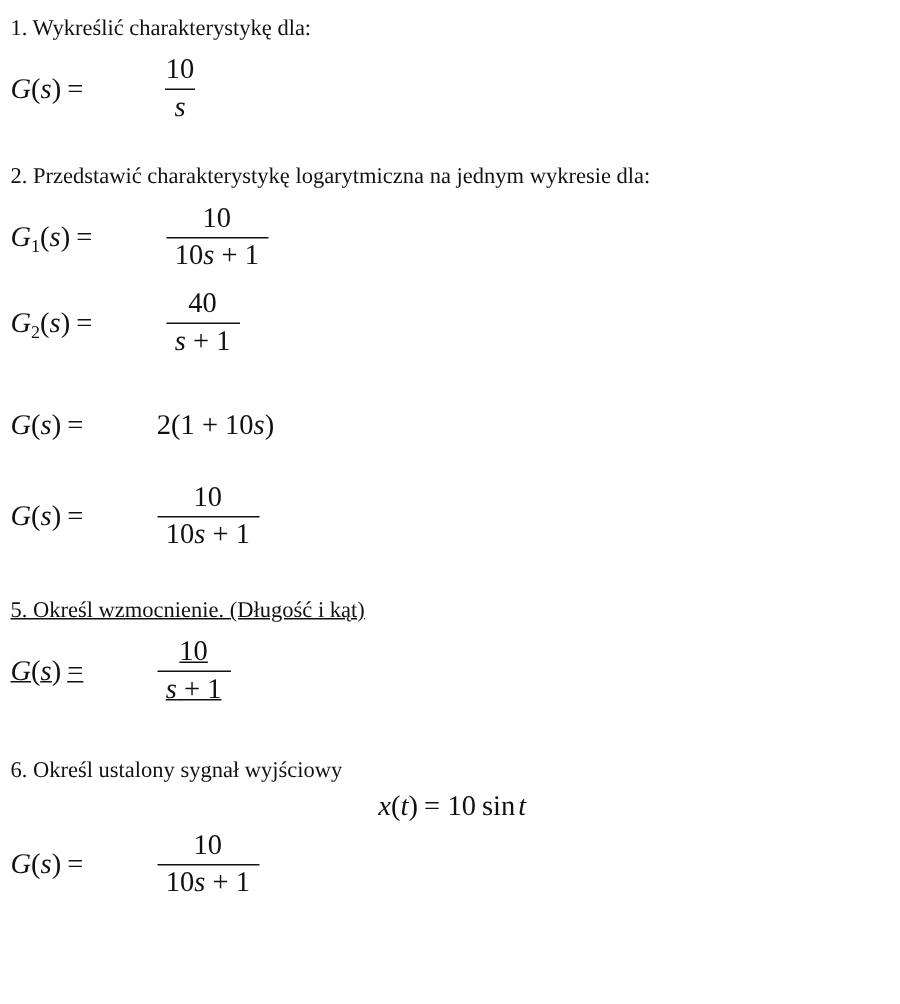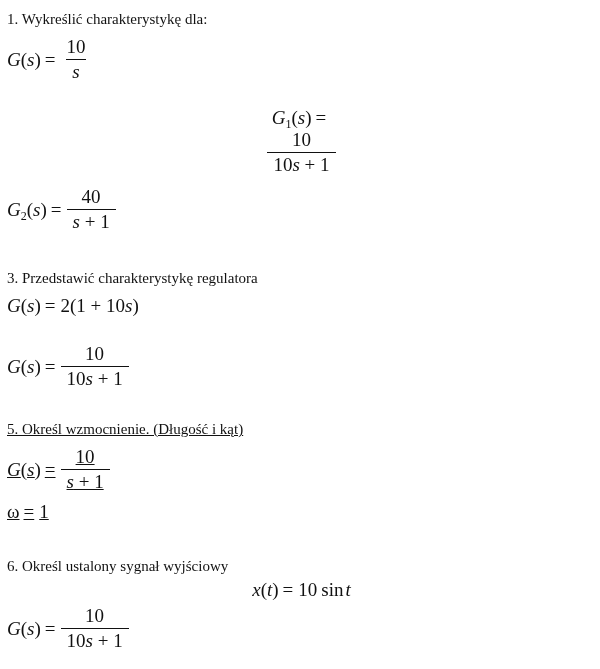--- a/index.html
+++ b/index.html
@@ -22,20 +22,21 @@
     font-size: 15px;
     line-height: 22px;
     white-space: nowrap;
   }
   .formula {
     display: flex;
     align-items: center;
     font-size: 19px;
     line-height: 22px;
     margin-top: 6px;
+    gap: 44px;
   }
   .lhs { white-space: pre; }
   .it { font-style: italic; }
   .up { font-style: normal; }
   .sub {
     font-size: 12px;
     font-style: normal;
     vertical-align: -4px;
     line-height: 0;
   }
@@ -49,21 +50,21 @@
   }
   .num { padding: 0 6px 1px 6px; }
   .den { border-top: 1.5px solid #111111; padding: 1px 6px 0 6px; white-space: pre; }
   
   .mb1 { margin-bottom: 24px; }
   .mb2 { margin-bottom: 34px; }
   .mb3 { margin-bottom: 26px; }
   .mb4 { margin-bottom: 28px; }
   .mb5 { margin-bottom: 32px; text-decoration: underline; }
   .mb6 { margin-bottom: 0; }
-  .gap-between { margin-bottom: 10px; flex-direction: column; }
+  .gap-between { margin-bottom: 10px; }
   .plainline { margin-top: 8px; }
   .tightline { margin-top: 2px; justify-content: center; }
   .fracline2 { margin-top: 4px; }
   .fn-sp { padding: 0 2px 0 4px; }
 </style>
 </head>
 <body>
 
 <div class="doc">
 
@@ -72,38 +73,38 @@
     <div class="formula">
       <span class="lhs"><span class="it">G</span><span class="up">(</span><span class="it">s</span><span class="up">)</span><span class="eq up">=</span></span>
       <span class="frac">
         <span class="num up">10</span>
         <span class="den"><span class="up"></span><span class="it">s</span><span class="up"></span></span>
       </span>
     </div>
   </div>
 
   <div class="problem mb2">
+    <div class="heading">2. Przedstawić charakterystykę logarytmiczna na jednym wykresie dla:</div>
     <div class="formula gap-between">
       <span class="lhs"><span class="it">G</span><sub class="sub">1</sub><span class="up">(</span><span class="it">s</span><span class="up">)</span><span class="eq up">=</span></span>
       <span class="frac">
         <span class="num up">10</span>
         <span class="den"><span class="up">10</span><span class="it">s</span><span class="up"> + 1</span></span>
       </span>
     </div>
     <div class="formula">
       <span class="lhs"><span class="it">G</span><sub class="sub">2</sub><span class="up">(</span><span class="it">s</span><span class="up">)</span><span class="eq up">=</span></span>
       <span class="frac">
         <span class="num up">40</span>
         <span class="den"><span class="up"></span><span class="it">s</span><span class="up"> + 1</span></span>
       </span>
     </div>
   </div>
 
   <div class="problem mb3">
-    <div class="heading">3. Przedstawić charakterystykę regulatora</div>
     <div class="formula">
       <span class="lhs"><span class="it">G</span><span class="up">(</span><span class="it">s</span><span class="up">)</span><span class="eq up">=</span></span>
       <span><span class="up">2(1 + 10</span><span class="it">s</span><span class="up">)</span></span>
     </div>
   </div>
 
   <div class="problem mb4">
     <div class="formula">
       <span class="lhs"><span class="it">G</span><span class="up">(</span><span class="it">s</span><span class="up">)</span><span class="eq up">=</span></span>
       <span class="frac">
@@ -115,23 +116,20 @@
 
   <div class="problem mb5">
     <div class="heading">5. Określ wzmocnienie. (Długość i kąt)</div>
     <div class="formula">
       <span class="lhs"><span class="it">G</span><span class="up">(</span><span class="it">s</span><span class="up">)</span><span class="eq up">=</span></span>
       <span class="frac">
         <span class="num up">10</span>
         <span class="den"><span class="up"></span><span class="it">s</span><span class="up"> + 1</span></span>
       </span>
     </div>
-    <div class="formula plainline">
-      <span class="lhs"><span class="up">ω</span><span class="eq up">=</span><span class="up">1</span></span>
-    </div>
   </div>
 
   <div class="problem mb6">
     <div class="heading">6. Określ ustalony sygnał wyjściowy</div>
     <div class="formula tightline">
       <span class="lhs"><span class="it">x</span><span class="up">(</span><span class="it">t</span><span class="up">)</span><span class="eq up">=</span><span class="up">10</span><span class="up fn-sp">sin</span><span class="it">t</span></span>
     </div>
     <div class="formula fracline2">
       <span class="lhs"><span class="it">G</span><span class="up">(</span><span class="it">s</span><span class="up">)</span><span class="eq up">=</span></span>
       <span class="frac">

